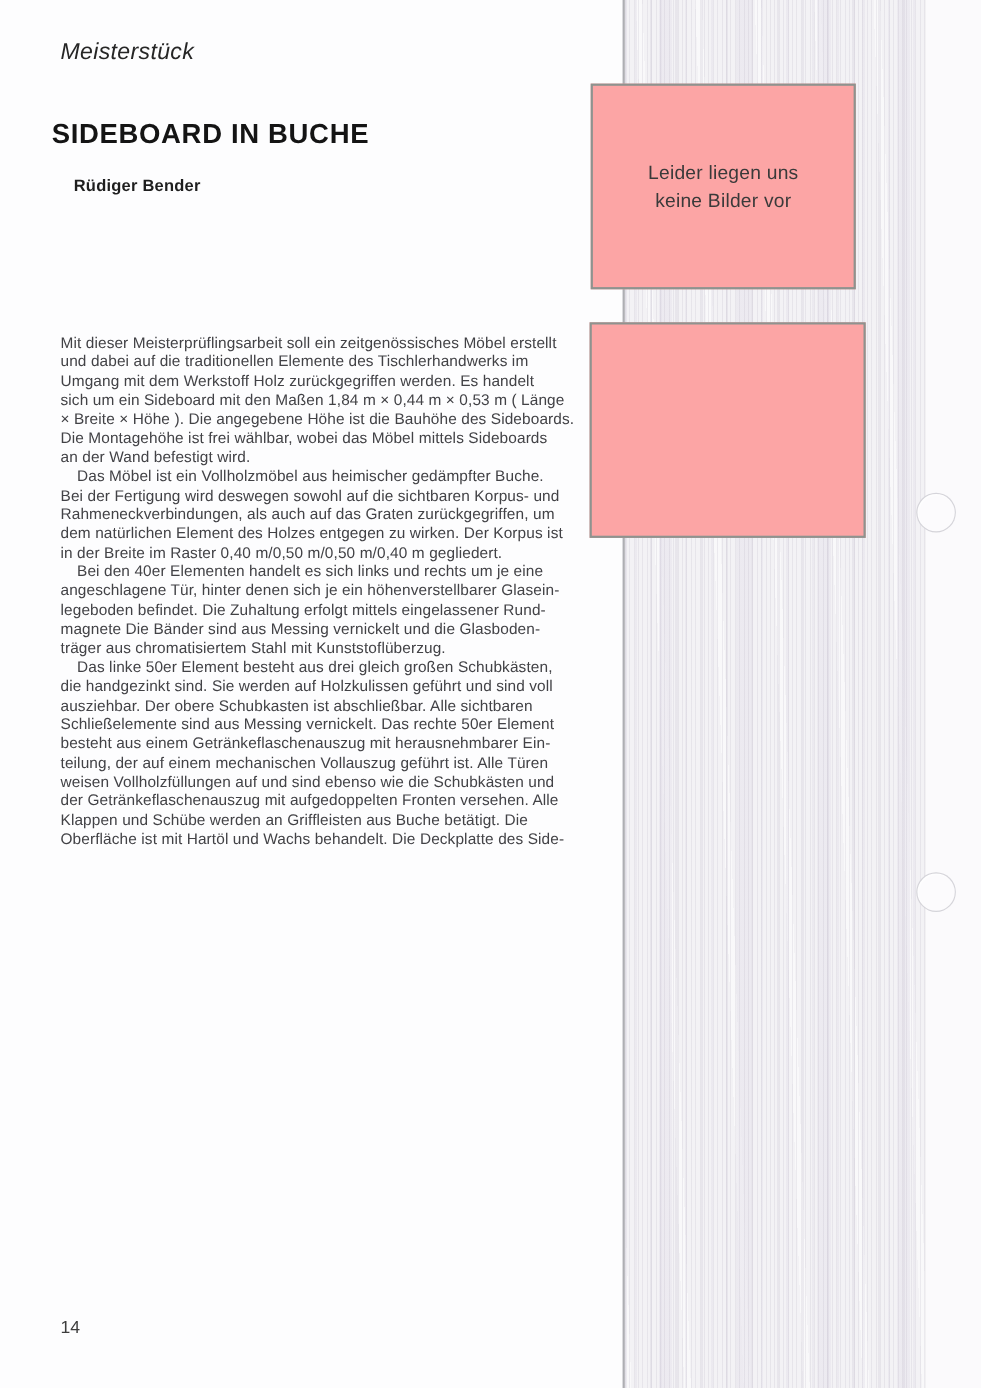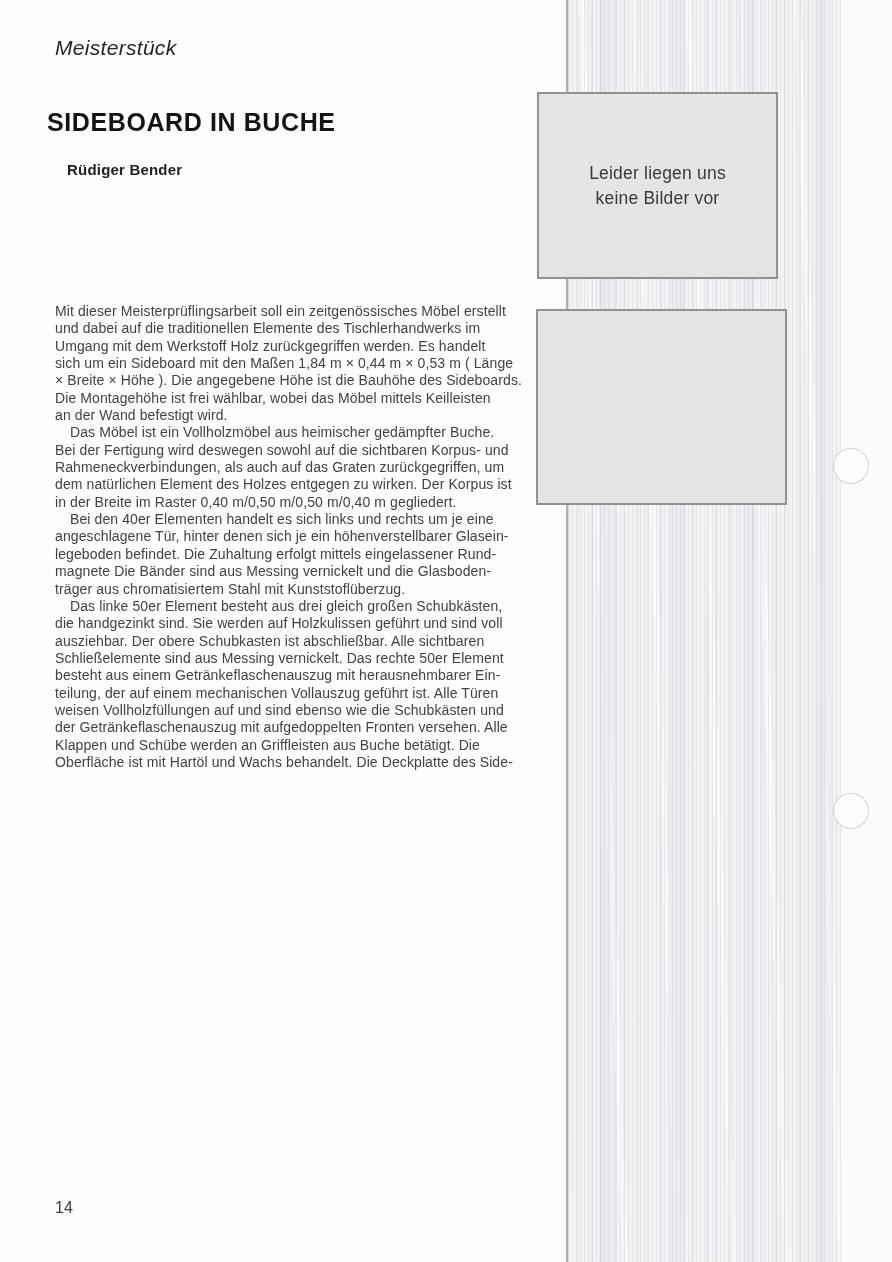--- a/index.html
+++ b/index.html
@@ -29,22 +29,22 @@
   
   .punch{
     position:absolute;width:34px;height:34px;border-radius:50%;
     background:#fcfbfd;border:1px solid rgba(150,150,160,.38);
     box-shadow:inset 1px 1px 2px rgba(255,255,255,.9);
   }
   .punch.p1{left:833px;top:448px;}
   .punch.p2{left:833px;top:793px;}
   
   .photo-box{
-    position:absolute;background:#e5e5e5;border:2px solid #8e938f;
-    display:flex;align-items:center;justify-content:center;margin-top:16px;
+    position:absolute;background:#fca5a5;border:2px solid #8e938f;
+    display:flex;align-items:center;justify-content:center;
   }
   .box1{left:537px;top:76px;width:237px;height:183px;}
   .box2{left:536px;top:293px;width:247px;height:192px;}
   .box1 .ph-text{
     text-align:center;color:#3a3a3a;font-size:17.5px;line-height:25px;
     letter-spacing:.2px;
   }
   
   .kicker{
     position:absolute;left:55px;top:36px;
@@ -93,21 +93,21 @@
   <div class="kicker">Meisterstück</div>
   <div class="title">SIDEBOARD IN BUCHE</div>
   <div class="author">Rüdiger Bender</div>
 
   <div class="body-text" id="body-text">
       <div class="line">Mit dieser Meisterprüflingsarbeit soll ein zeitgenössisches Möbel erstellt</div>
       <div class="line">und dabei auf die traditionellen Elemente des Tischlerhandwerks im</div>
       <div class="line">Umgang mit dem Werkstoff Holz zurückgegriffen werden. Es handelt</div>
       <div class="line">sich um ein Sideboard mit den Maßen 1,84 m × 0,44 m × 0,53 m ( Länge</div>
       <div class="line">× Breite × Höhe ). Die angegebene Höhe ist die Bauhöhe des Sideboards.</div>
-      <div class="line">Die Montagehöhe ist frei wählbar, wobei das Möbel mittels Keilleisten</div>
+      <div class="line">Die Montagehöhe ist frei wählbar, wobei das Möbel mittels Sideboards</div>
       <div class="line">an der Wand befestigt wird.</div>
       <div class="line indent">Das Möbel ist ein Vollholzmöbel aus heimischer gedämpfter Buche.</div>
       <div class="line">Bei der Fertigung wird deswegen sowohl auf die sichtbaren Korpus- und</div>
       <div class="line">Rahmeneckverbindungen, als auch auf das Graten zurückgegriffen, um</div>
       <div class="line">dem natürlichen Element des Holzes entgegen zu wirken. Der Korpus ist</div>
       <div class="line">in der Breite im Raster 0,40 m/0,50 m/0,50 m/0,40 m gegliedert.</div>
       <div class="line indent">Bei den 40er Elementen handelt es sich links und rechts um je eine</div>
       <div class="line">angeschlagene Tür, hinter denen sich je ein höhenverstellbarer Glasein-</div>
       <div class="line">legeboden befindet. Die Zuhaltung erfolgt mittels eingelassener Rund-</div>
       <div class="line">magnete Die Bänder sind aus Messing vernickelt und die Glasboden-</div>

